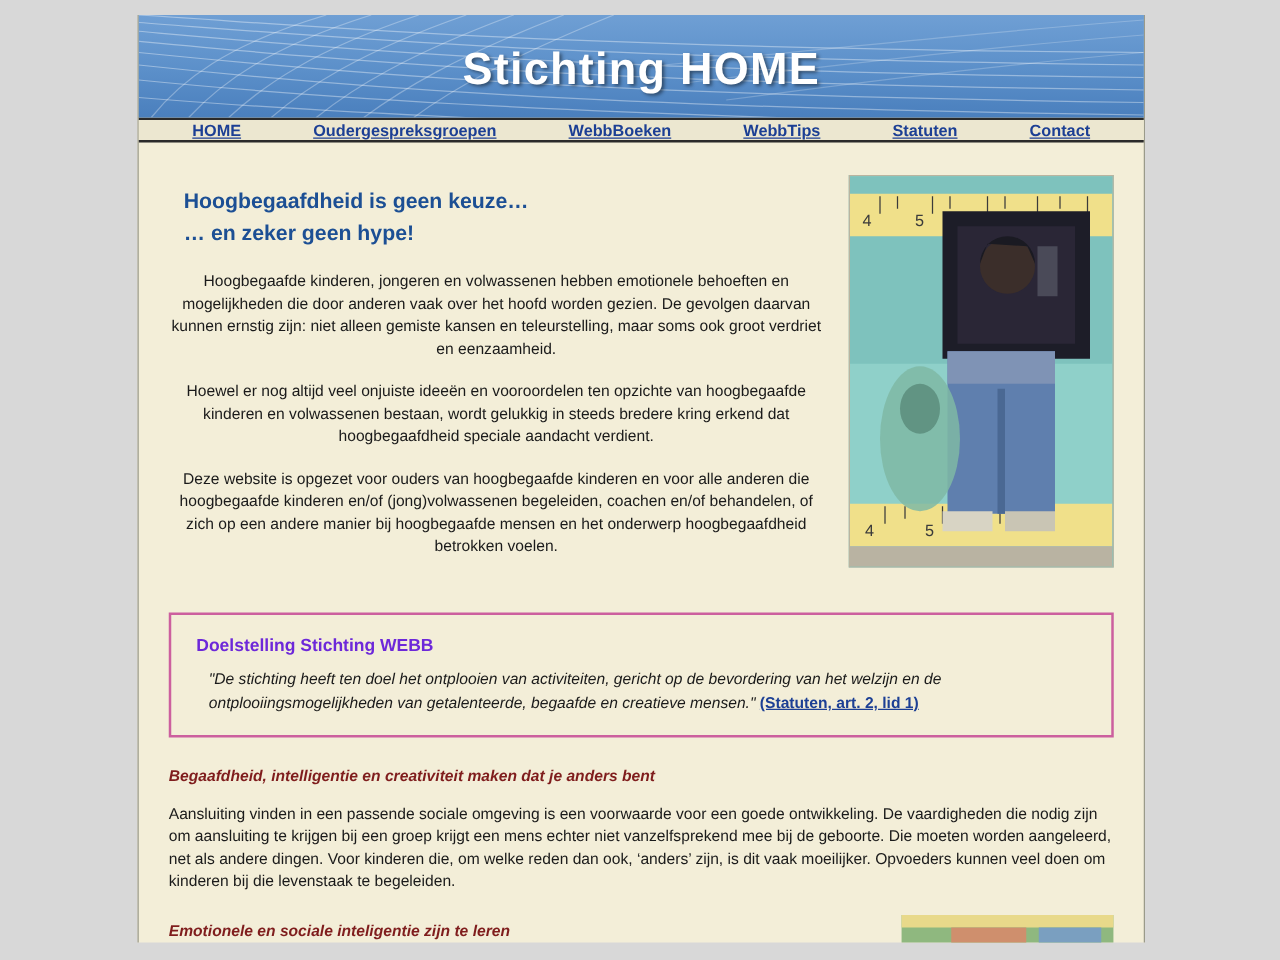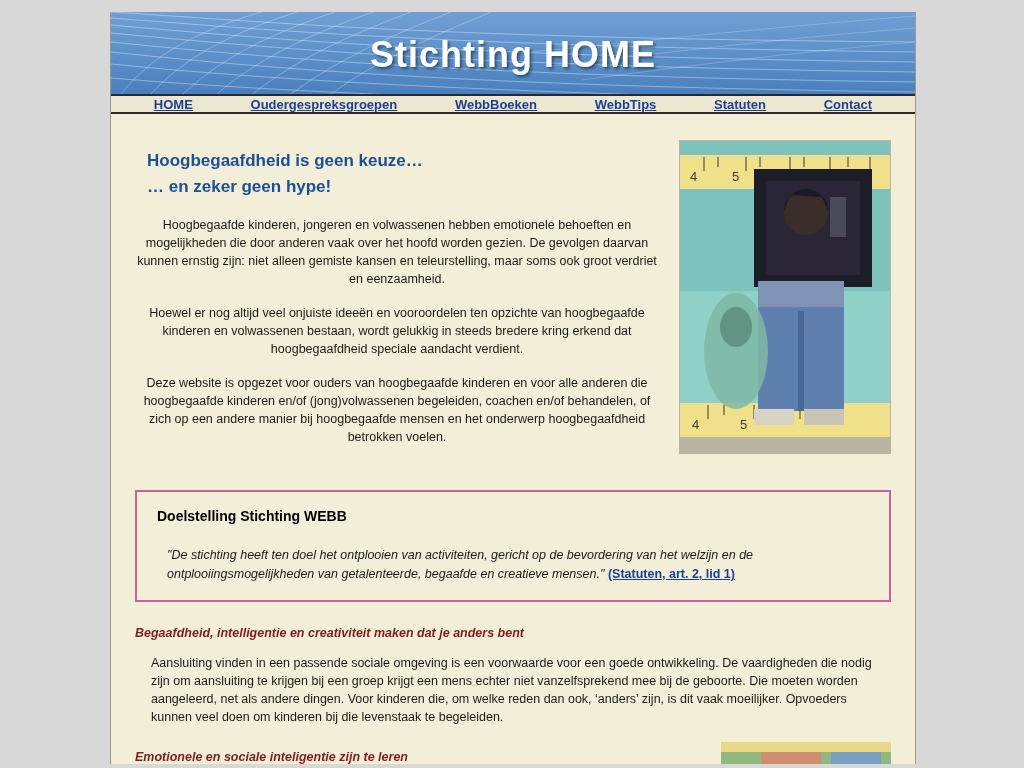--- a/index.html
+++ b/index.html
@@ -107,22 +107,22 @@
 
   
   .doelbox {
     clear: both;
     margin: 26px 0 0 0;
     border: 2px solid #cc5f9e;
     background: #f3eed8;
     padding: 14px 16px 16px 16px;
   }
   .doelbox h2 {
-    margin: 2px 0 22px 4px;
-    color: #000000;
+    margin: 2px 0 10px 4px;
+    color: #6d28d9;
     font-size: 14px;
     font-weight: bold;
   }
   .doelbox p {
     margin: 0 0 0 14px;
     font-size: 12.5px;
     font-style: italic;
     line-height: 19px;
     color: #1a1a1a;
   }
@@ -138,21 +138,21 @@
     margin: 24px 0 0 0;
     color: #7f1d1d;
     font-size: 12.5px;
     font-style: italic;
     font-weight: bold;
   }
   p.wide {
     color: #1a1a1a;
     font-size: 12.5px;
     line-height: 18px;
-    margin: 14px 0 0 16px;
+    margin: 14px 0 0 0;
     max-width: 760px;
   }
   .bottomimg {
     position: absolute;
     right: 24px;
     bottom: 0;
     width: 170px;
     height: 22px;
     overflow: hidden;
   }

